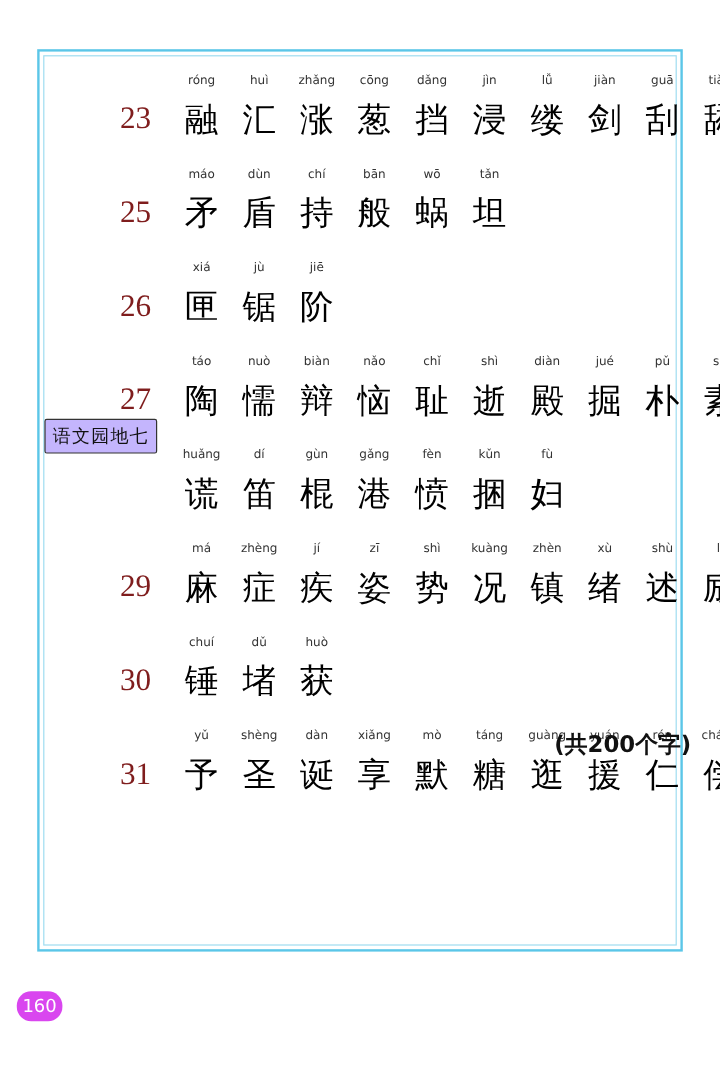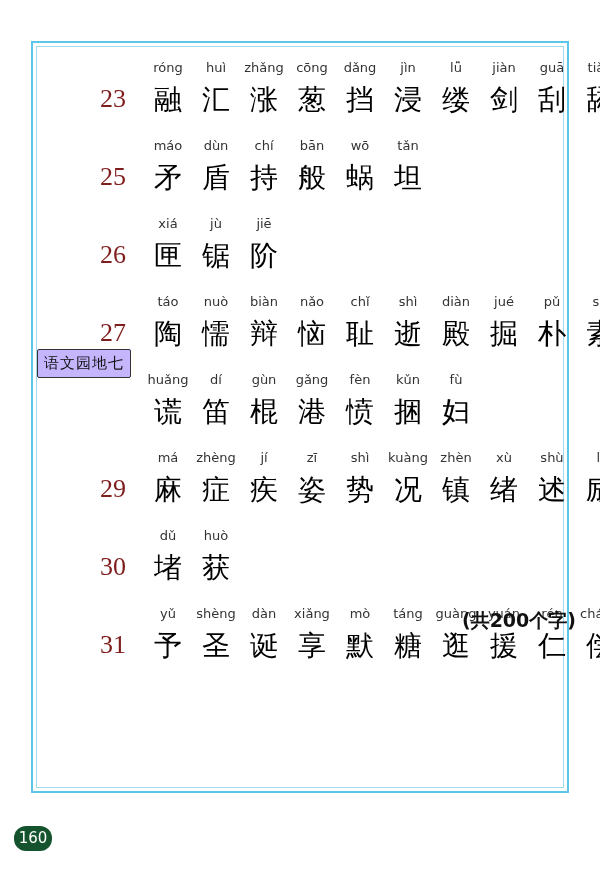--- a/index.html
+++ b/index.html
@@ -78,21 +78,21 @@
 
   .char-cell {
     width: 48px;
     text-align: center;
     display: flex;
     flex-direction: column;
     align-items: center;
   }
 
   .pinyin {
-    font-size: 13px;
+    font-size: 10px;
     color: #333;
     height: 20px;
     line-height: 20px;
     font-family: "DejaVu Sans", sans-serif;
     white-space: nowrap;
   }
 
   .hanzi {
     font-size: 28px;
     color: #000;
@@ -127,21 +127,21 @@
     font-weight: bold;
   }
 
   
   .page-badge {
     position: absolute;
     left: 14px;
     top: 826px;
     width: 38px;
     height: 25px;
-    background: #14532d;
+    background: #d946ef;
     border-radius: 12px;
     color: #ffffff;
     font-size: 15px;
     line-height: 25px;
     text-align: center;
     font-family: "DejaVu Sans", sans-serif;
   }
 </style>
 </head>
 <body>
@@ -363,20 +363,24 @@
           <div class="char-cell">
             <div class="pinyin">lì</div>
             <div class="hanzi">励</div>
           </div>
         </div>
       </div>
       <div class="row">
         <div class="row-number">30</div>
         <div class="chars">
           <div class="char-cell">
+            <div class="pinyin">chuí</div>
+            <div class="hanzi">锤</div>
+          </div>
+          <div class="char-cell">
             <div class="pinyin">dǔ</div>
             <div class="hanzi">堵</div>
           </div>
           <div class="char-cell">
             <div class="pinyin">huò</div>
             <div class="hanzi">获</div>
           </div>
         </div>
       </div>
       <div class="row">

